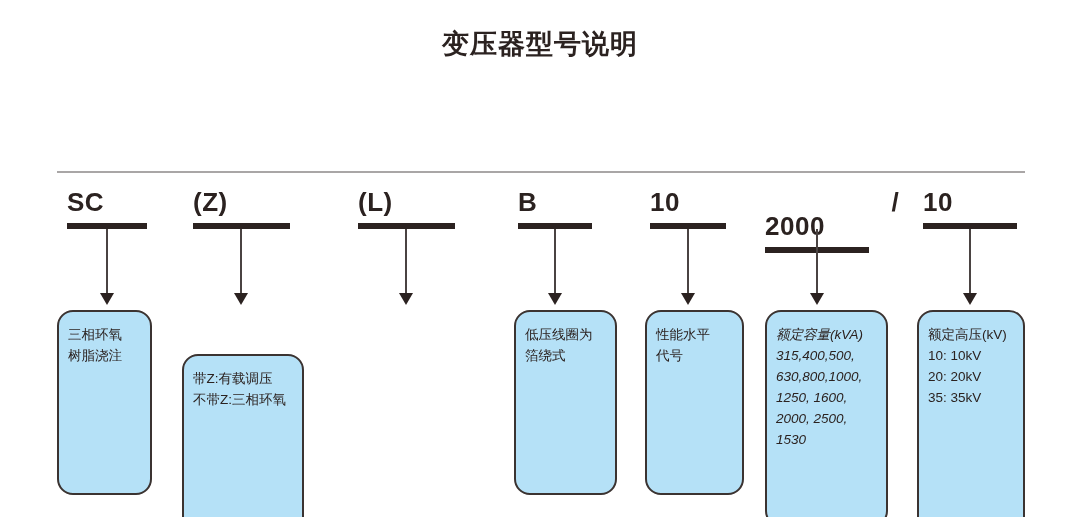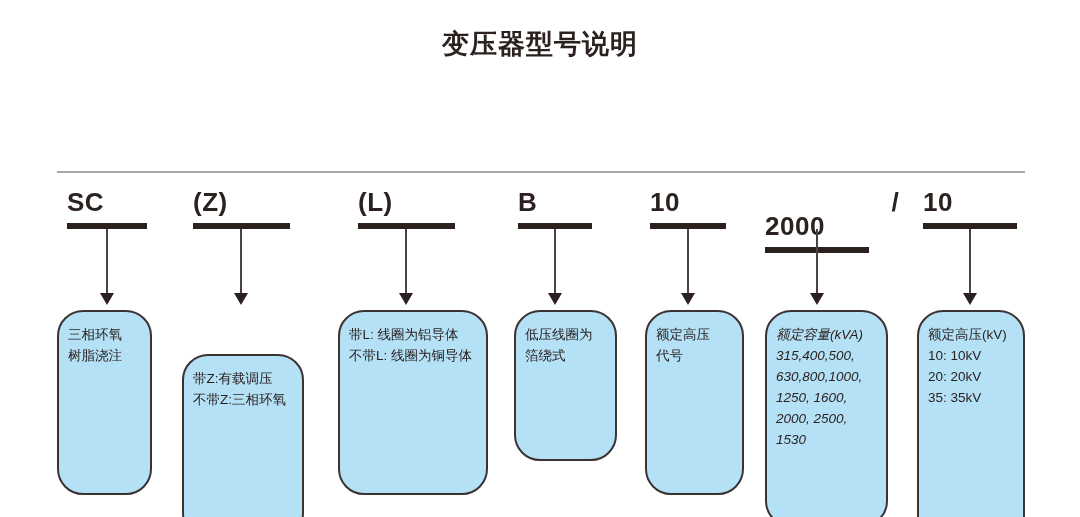--- a/index.html
+++ b/index.html
@@ -100,21 +100,21 @@
     color: #2b2220;
     line-height: 32px;
     text-align: center;
   }
 
   
   .desc-box {
     position: absolute;
     background: #b5e1f7;
     border: 2px solid #3b3331;
-    border-radius: 26px;
+    border-radius: 16px;
     padding: 12px 24px 10px 9px;
   }
   .desc-line {
     font-size: 13.5px;
     line-height: 21px;
     color: #2b2220;
     white-space: nowrap;
     font-weight: 500;
   }
   .desc-line.head-line {
@@ -193,32 +193,28 @@
   <div class="desc-box" style="left:57px; top:310px; width:95px; height:185px;">
     <div class="desc-line head-line">三相环氧</div>
     <div class="desc-line">树脂浇注</div>
   </div>
 
   <div class="desc-box" style="left:182px; top:310px; width:122px; height:185px;margin-top:44px;">
     <div class="desc-line head-line">带Z:有载调压</div>
     <div class="desc-line">不带Z:三相环氧</div>
   </div>
 
-  <div class="desc-box" style="left:338px; top:310px; width:150px; height:185px;">
-    <div class="desc-line head-line">带L: 线圈为铝导体</div>
-    <div class="desc-line">不带L: 线圈为铜导体</div>
-  </div>
-
-  <div class="desc-box" style="left:514px; top:310px; width:103px; height:151px;">
+
+  <div class="desc-box" style="left:514px; top:310px; width:103px; height:185px;">
     <div class="desc-line head-line">低压线圈为</div>
     <div class="desc-line">箔绕式</div>
   </div>
 
   <div class="desc-box" style="left:645px; top:310px; width:99px; height:185px;">
-    <div class="desc-line head-line">额定高压</div>
+    <div class="desc-line head-line">性能水平</div>
     <div class="desc-line">代号</div>
   </div>
 
   <div class="desc-box" style="left:765px; top:310px; width:123px; height:217px;font-style:italic;">
     <div class="desc-line head-line">额定容量(kVA)</div>
     <div class="desc-line">315,400,500,</div>
     <div class="desc-line">630,800,1000,</div>
     <div class="desc-line">1250, 1600,</div>
     <div class="desc-line">2000, 2500,</div>
     <div class="desc-line">1530</div>

